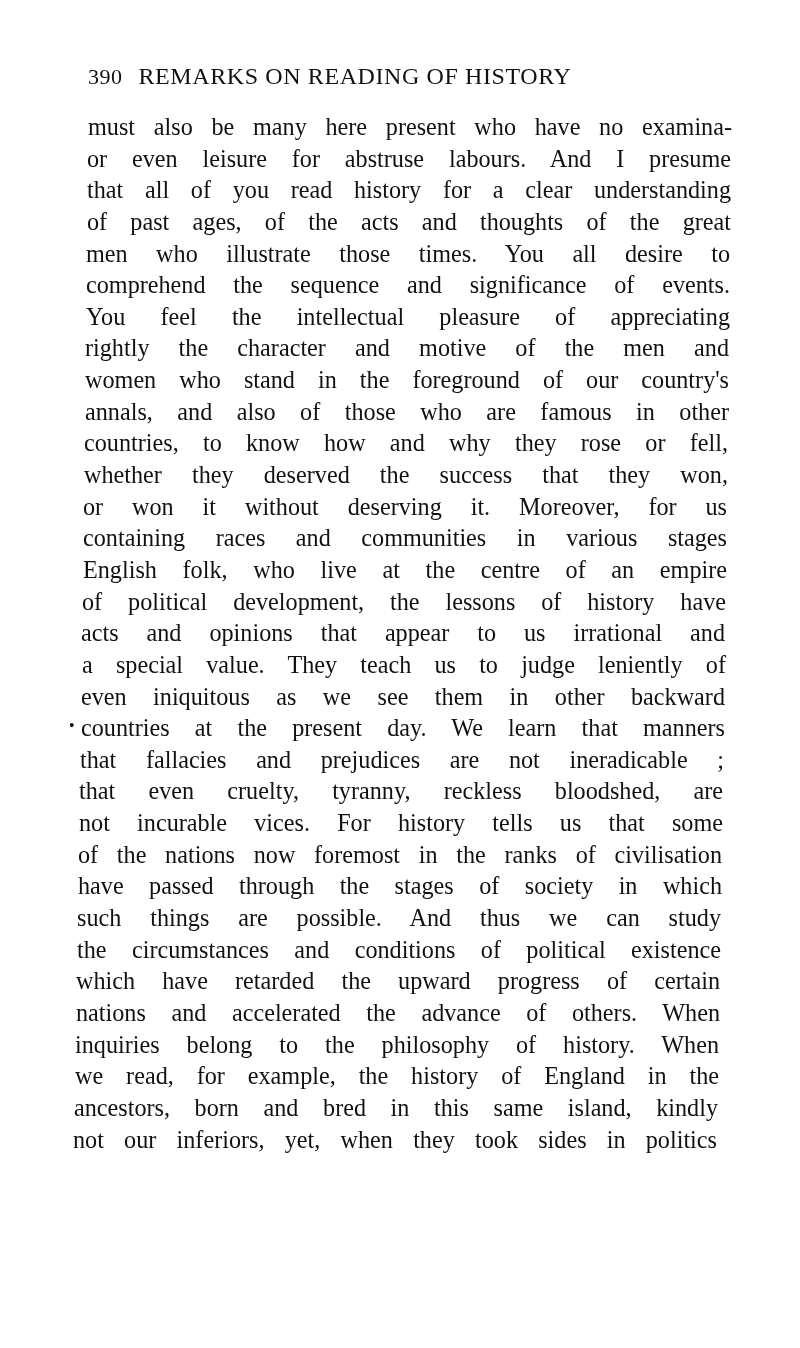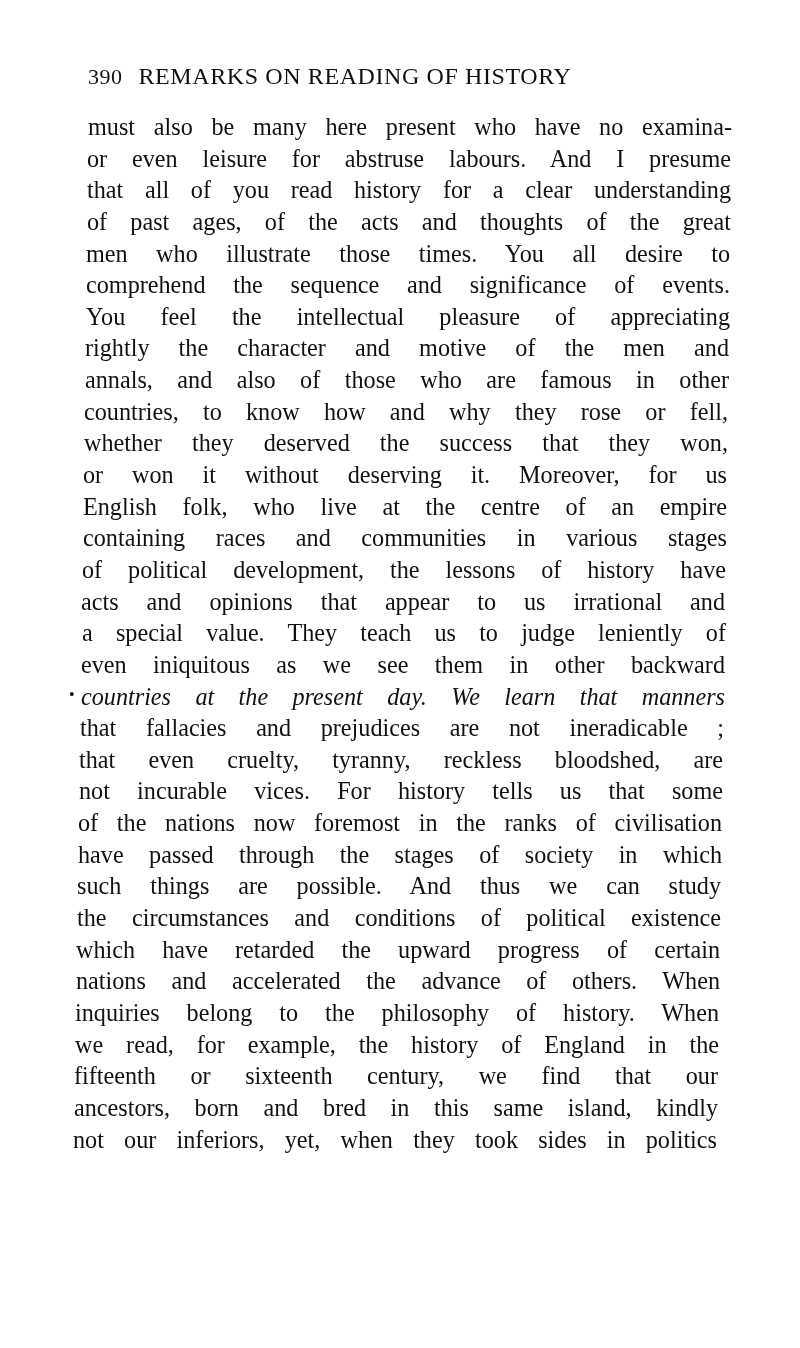--- a/index.html
+++ b/index.html
@@ -79,41 +79,41 @@
 
   <div class="body-text">
     <div class="line" style="left:88px">must also be many here present who have no examina-</div>
     <div class="line" style="left:87px">or even leisure for abstruse labours.  And I presume</div>
     <div class="line" style="left:87px">that all of you read history for a clear understanding</div>
     <div class="line" style="left:87px">of past ages, of the acts and thoughts of the great</div>
     <div class="line" style="left:86px">men who illustrate those times.  You all desire to</div>
     <div class="line" style="left:86px">comprehend the sequence and significance of events.</div>
     <div class="line" style="left:86px">You feel the intellectual pleasure of appreciating</div>
     <div class="line" style="left:85px">rightly the character and motive of the men and</div>
+    <div class="line" style="left:85px">women who stand in the foreground of our country's</div>
     <div class="line" style="left:85px">annals, and also of those who are famous in other</div>
     <div class="line" style="left:84px">countries, to know how and why they rose or fell,</div>
     <div class="line" style="left:84px">whether they deserved the success that they won,</div>
     <div class="line" style="left:83px">or won it without deserving it.  Moreover, for us</div>
+    <div class="line" style="left:83px">containing races and communities in various stages</div>
     <div class="line" style="left:83px">English folk, who live at the centre of an empire</div>
-    <div class="line" style="left:83px">containing races and communities in various stages</div>
     <div class="line" style="left:82px">of political development, the lessons of history have</div>
     <div class="line" style="left:81px">acts and opinions that appear to us irrational and</div>
     <div class="line" style="left:82px">a special value.  They teach us to judge leniently of</div>
     <div class="line" style="left:81px">even iniquitous as we see them in other backward</div>
     <div class="line" style="left:81px">
-      <span class="margin-mark">•</span><span style="display: inline-block; width: 100%; text-align: justify; text-align-last: justify; font-style: italic;">countries at the present day.  We learn that manners</span>
+      <span class="margin-mark">•</span><span style="display: inline-block; width: 100%; text-align: justify; text-align-last: justify;">countries at the present day.  We learn that manners</span>
     </div>
     <div class="line" style="left:80px">that fallacies and prejudices are not ineradicable ;</div>
     <div class="line" style="left:79px">that even cruelty, tyranny, reckless bloodshed, are</div>
     <div class="line" style="left:79px">not incurable vices.  For history tells us that some</div>
     <div class="line" style="left:78px">of the nations now foremost in the ranks of civilisation</div>
     <div class="line" style="left:78px">have passed through the stages of society in which</div>
     <div class="line" style="left:77px">such things are possible.  And thus we can study</div>
     <div class="line" style="left:77px">the circumstances and conditions of political existence</div>
     <div class="line" style="left:76px">which have retarded the upward progress of certain</div>
     <div class="line" style="left:76px">nations and accelerated the advance of others.  When</div>
     <div class="line" style="left:75px">inquiries belong to the philosophy of history.  When</div>
     <div class="line" style="left:75px">we read, for example, the history of England in the</div>
-    <div class="line" style="left:74px">fifteenth or sixteenth century, we find that our</div>
     <div class="line" style="left:74px">ancestors, born and bred in this same island, kindly</div>
     <div class="line last-line" style="left:73px">not our inferiors, yet, when they took sides in politics</div>
   </div>
 </div>
 
 </body></html>

